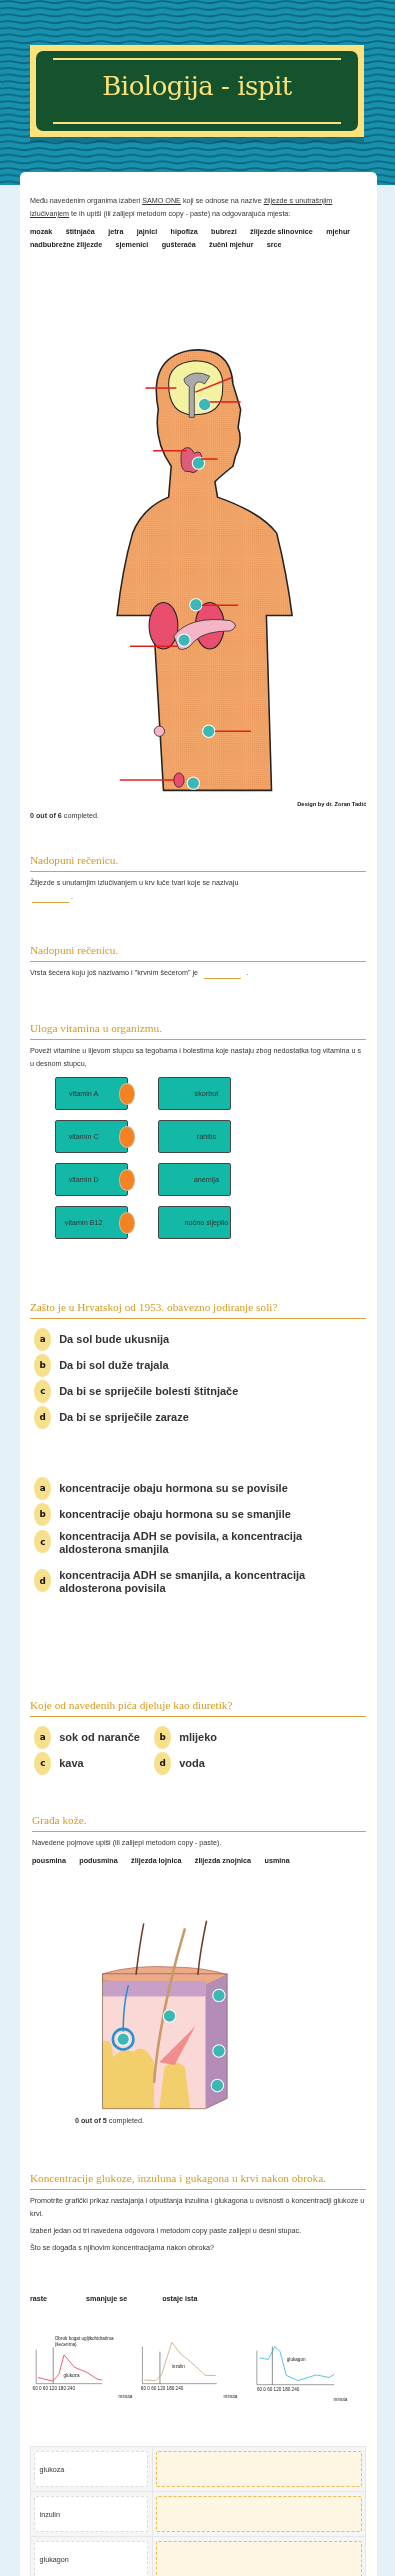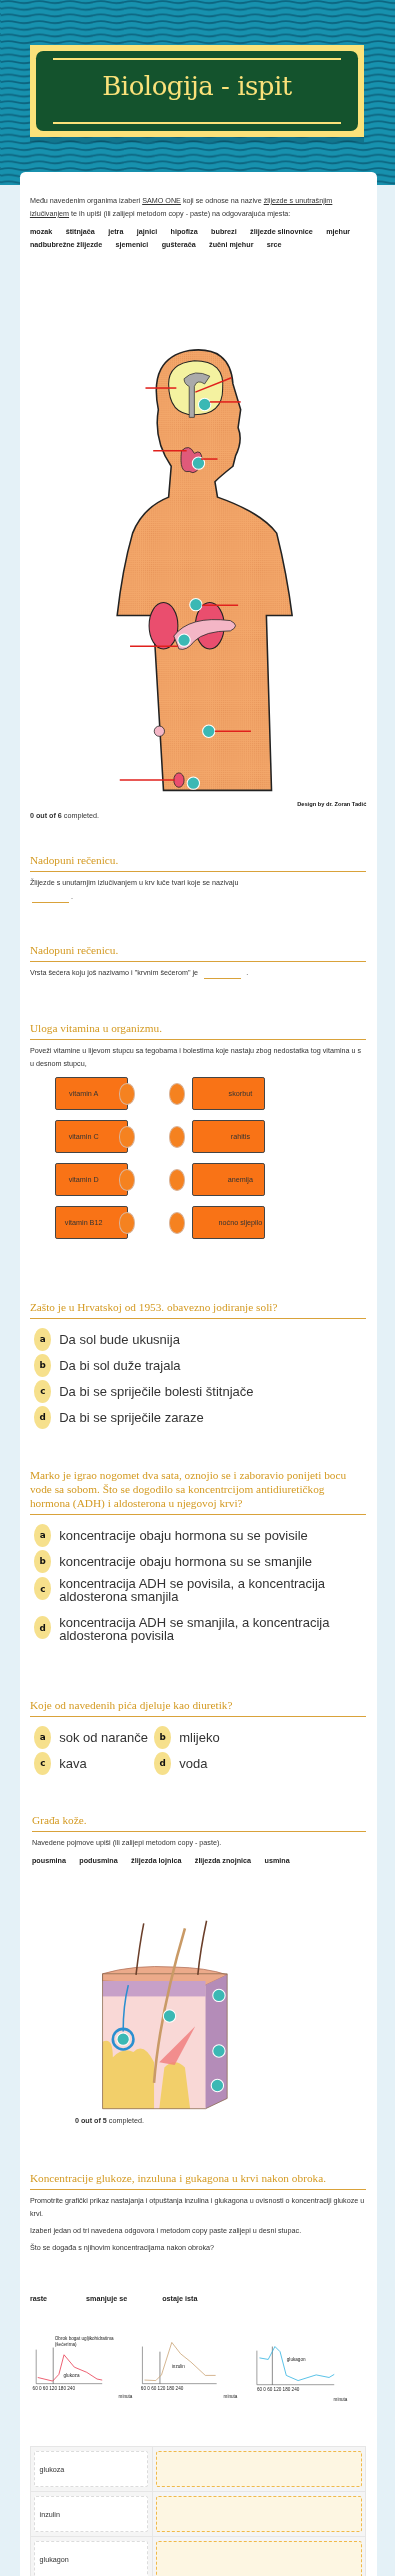--- a/index.html
+++ b/index.html
@@ -52,33 +52,33 @@
   .progress { font-size: 7.2px; color: #333; }
   .progress b { font-weight: bold; }
   .blank { display: inline-block; width: 37px; border-bottom: 0.5px solid #d9a23a; height: 9.3px; vertical-align: bottom; }
   .opt { display: flex; align-items: center; height: 26px; }
   .opt-badge {
     width: 17.5px; height: 23px; border-radius: 50%;
     background: #f6e08c; display: flex; align-items: center; justify-content: center;
     font-family: "DejaVu Sans", sans-serif; font-size: 8.8px; font-weight: bold; color: #111;
     margin-left: 4.1px; margin-right: 7.7px; flex-shrink: 0;
   }
-  .opt-text { font-size: 13px; color: #333; line-height: 13px; }
+  .opt-text { font-size: 11px; color: #333; line-height: 13px; font-weight: bold; }
   .opt.tall { height: 39px; align-items: flex-start; }
   .opt.tall .opt-badge { margin-top: 3.1px; }
   .opt.tall .opt-text { margin-top: 2.6px; }
   .grid2 { display: grid; grid-template-columns: 120px 120px; }
   .match-row { position: relative; height: 43px; }
   .match-box {
     position: absolute; top: 0; width: 73px; height: 33px;
-    border: 0.5px solid #444; border-radius: 2.1px; background: #f97316;
+    border: 0.5px solid #444; border-radius: 2.1px; background: #14b8a6;
     display: flex; align-items: center; justify-content: center; font-size: 7.2px; color: #333;
   }
   .match-box.left { left: 25px; padding-right: 15.5px; }
-  .match-box.right { left: 162px; padding-left: 24px; }
+  .match-box.right { left: 128px; padding-left: 24px; }
   .dot {
     position: absolute; top: 5.7px; width: 16.5px; height: 21.6px; border-radius: 50%;
     background: #f58220; border: 0.5px solid #d9b49a;
   }
   .dot.left { left: 89px; }
   .dot.right { left: 139px; }
   .match-table { border: 0.5px solid #e6e6e6; background: #f5f5f5; }
   .mt-row { display: flex; height: 45px; border-bottom: 0.5px solid #e6e6e6; }
   .mt-row:last-child { border-bottom: none; }
   .mt-left { width: 122px; padding: 3.6px; border-right: 0.5px solid #e6e6e6; }
@@ -227,21 +227,20 @@
           <span class="opt-text">Da bi se spriječile bolesti štitnjače</span>
         </div>
       <div class="opt">
           <span class="opt-badge">d</span>
           <span class="opt-text">Da bi se spriječile zaraze</span>
         </div>
     </div>
   </div>
 
   <div class="section" style="top:1296px;">
-    <div class="q-title">Marko je igrao nogomet dva sata, oznojio se i zaboravio ponijeti bocu vode sa sobom. Što se dogodilo sa koncentrcijom antidiuretičkog hormona  (ADH) i aldosterona u njegovoj krvi?</div>
     <div style="margin-top:7.2px;">
       <div class="opt">
           <span class="opt-badge">a</span>
           <span class="opt-text">koncentracije obaju hormona su se povisile</span>
         </div>
       <div class="opt">
           <span class="opt-badge">b</span>
           <span class="opt-text">koncentracije obaju hormona su se smanjile</span>
         </div>
       <div class="opt tall">

